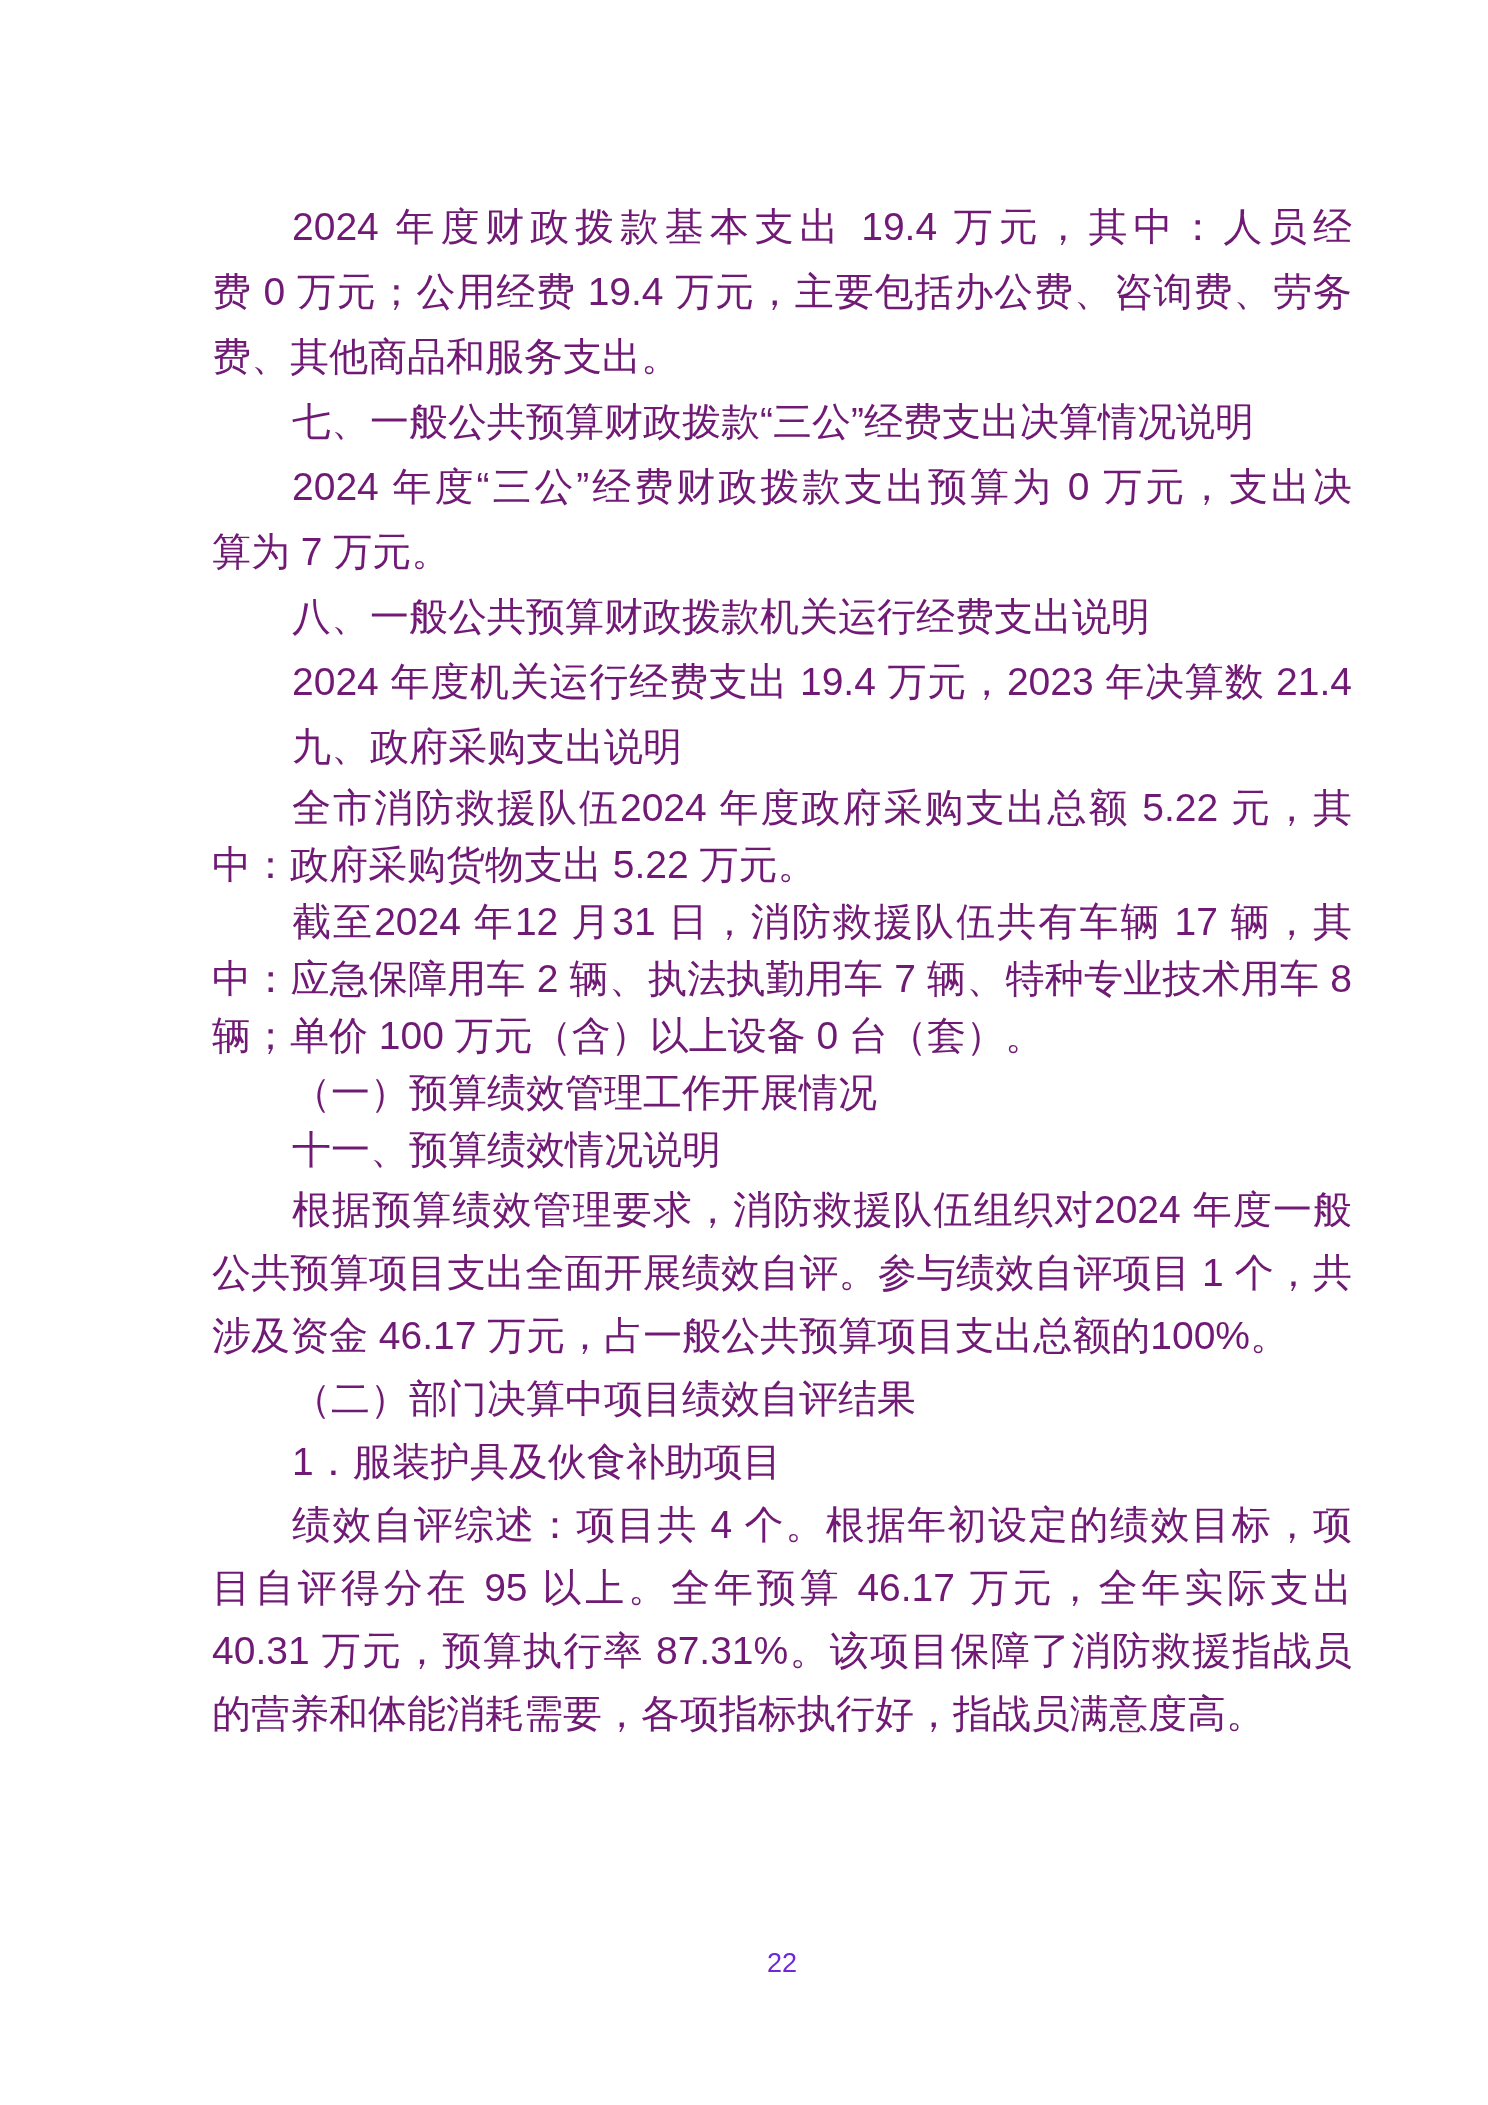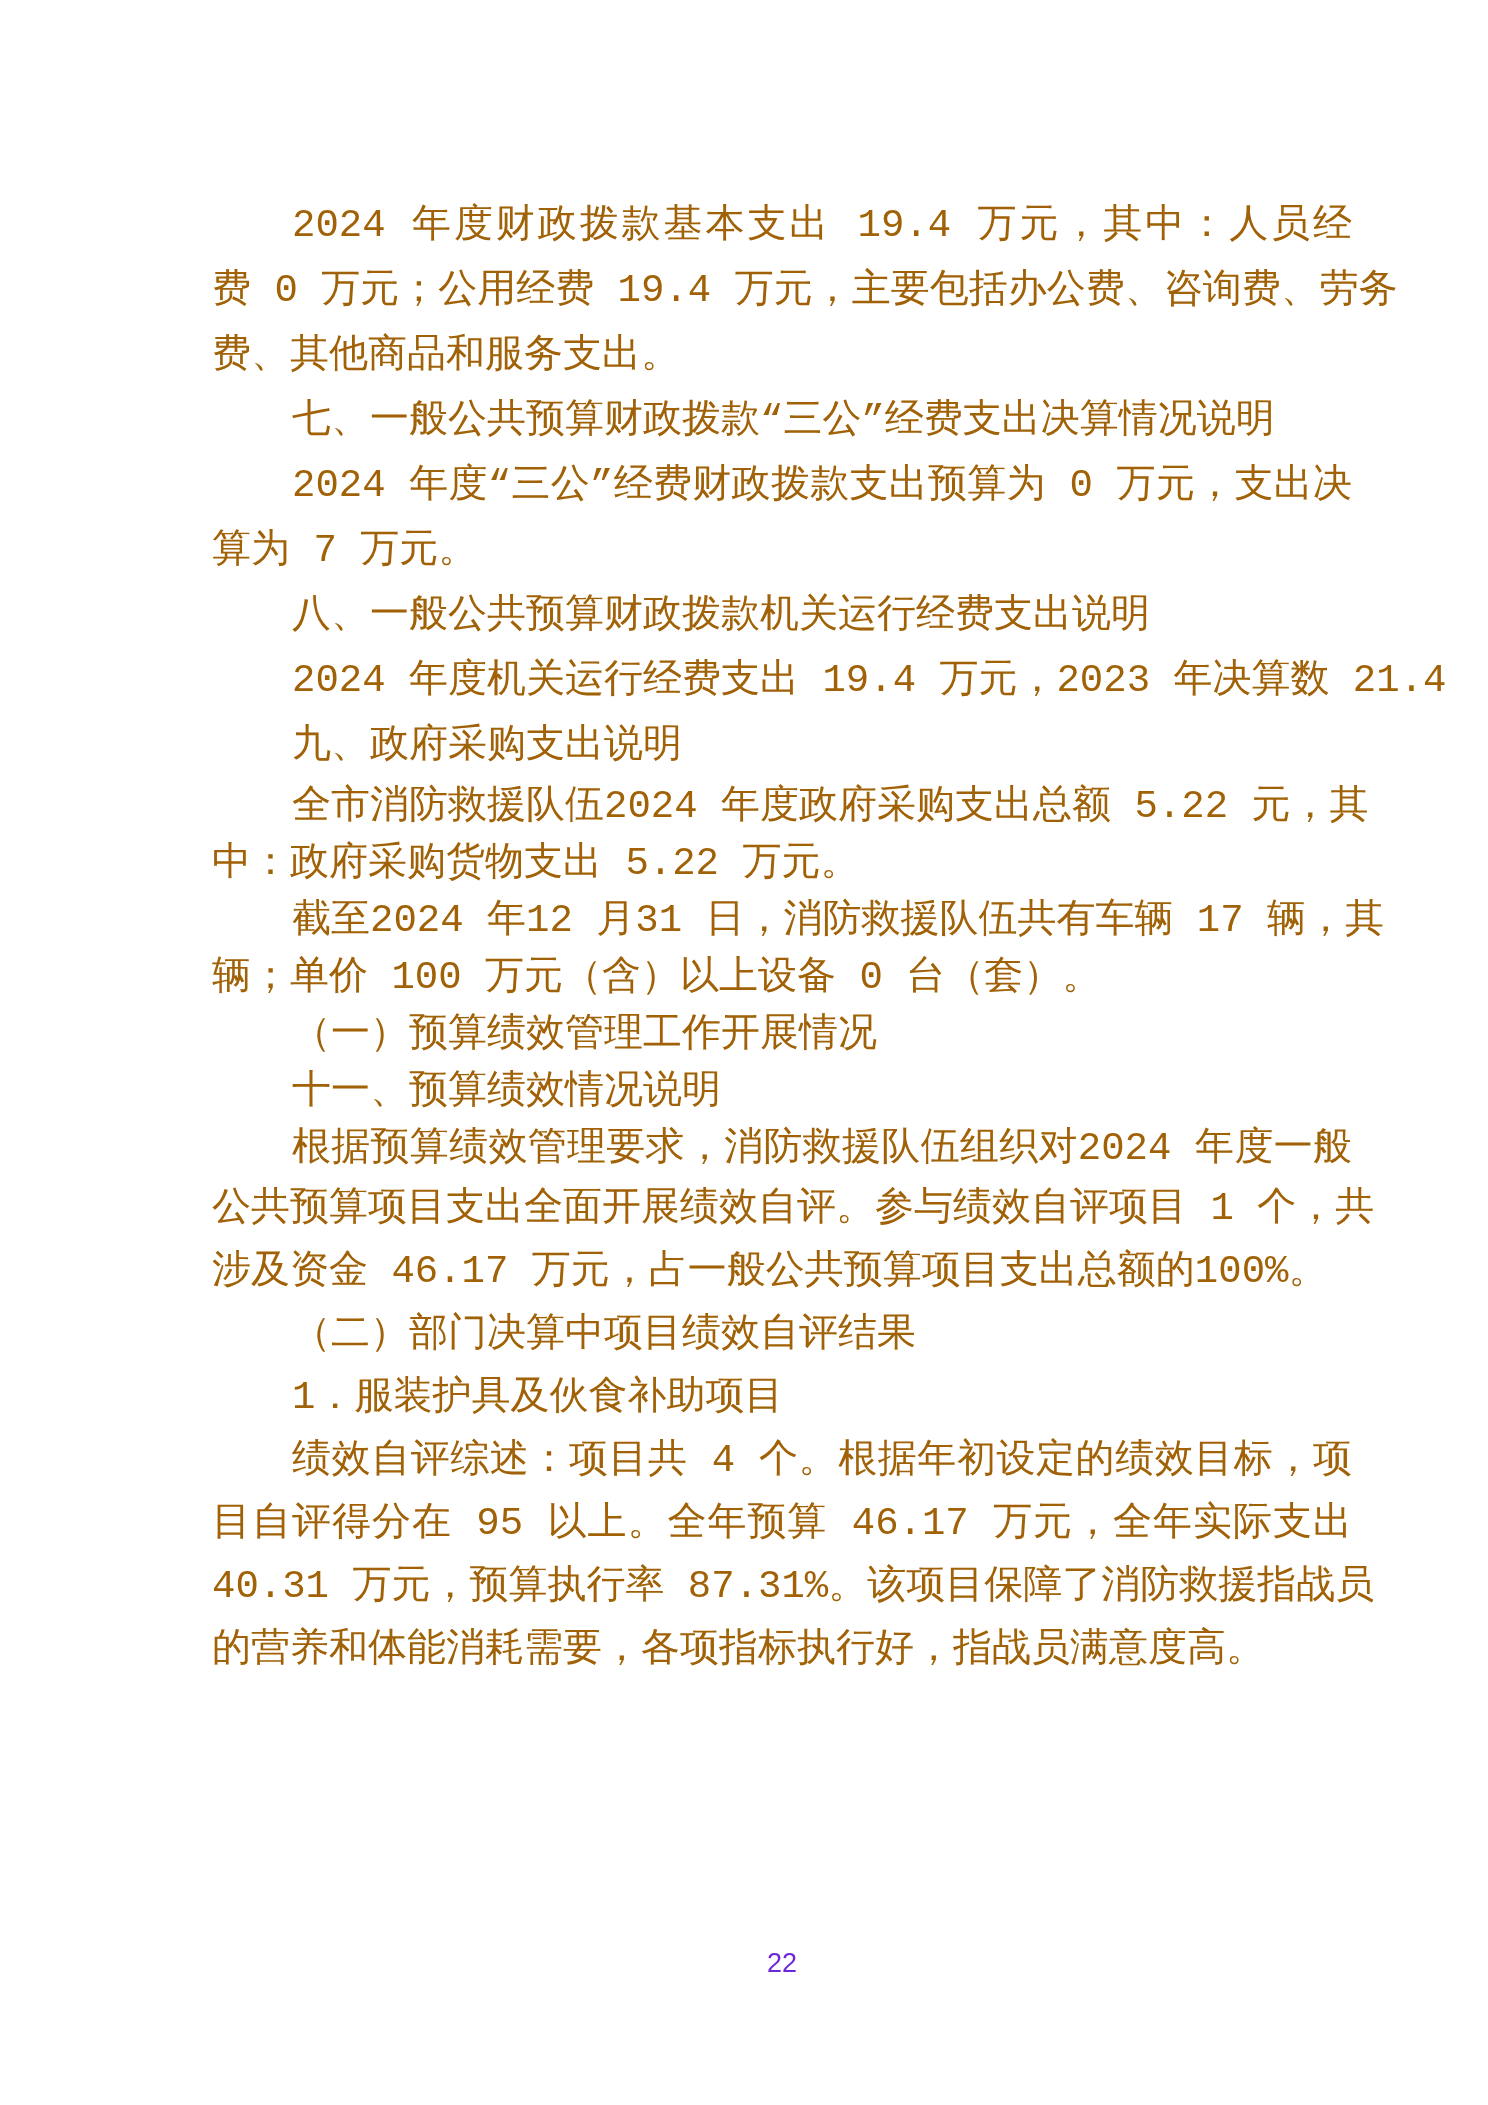--- a/index.html
+++ b/index.html
@@ -15,23 +15,23 @@
     margin: 0 auto;
     overflow: hidden;
   }
   .text-block {
     position: absolute;
     left: 212px;
     top: 194px;
     width: 1140px;
   }
   .line {
-    font-family: Liberation Mono, monospace;
+    font-family: Liberation Sans, sans-serif;
     font-size: 39px;
-    color: #a16207;
+    color: #701a75;
     line-height: 65px;
     white-space: nowrap;
     text-align: left;
   }
   
   .text-block .line:nth-child(-n+9)                  { line-height: 65px; }
   .text-block .line:nth-child(n+10):nth-child(-n+16) { line-height: 57px; }
   .text-block .line:nth-child(n+17)                  { line-height: 63px; }
 
   
@@ -66,20 +66,21 @@
       <div class="line k-contlast">费、其他商品和服务支出。</div>
       <div class="line k-heading">七、一般公共预算财政拨款“三公”经费支出决算情况说明</div>
       <div class="line k-first just">2024 年度“三公”经费财政拨款支出预算为 0 万元，支出决</div>
       <div class="line k-contlast">算为 7 万元。</div>
       <div class="line k-heading">八、一般公共预算财政拨款机关运行经费支出说明</div>
       <div class="line k-first just">2024 年度机关运行经费支出 19.4 万元，2023 年决算数 21.4</div>
       <div class="line k-heading">九、政府采购支出说明</div>
       <div class="line k-first just">全市消防救援队伍2024 年度政府采购支出总额 5.22 元，其</div>
       <div class="line k-contlast">中：政府采购货物支出 5.22 万元。</div>
       <div class="line k-first just">截至2024 年12 月31 日，消防救援队伍共有车辆 17 辆，其</div>
+      <div class="line k-cont just">中：应急保障用车 2 辆、执法执勤用车 7 辆、特种专业技术用车 8</div>
       <div class="line k-contlast">辆；单价 100 万元（含）以上设备 0 台（套）。</div>
       <div class="line k-heading">（一）预算绩效管理工作开展情况</div>
       <div class="line k-heading">十一、预算绩效情况说明</div>
       <div class="line k-first just">根据预算绩效管理要求，消防救援队伍组织对2024 年度一般</div>
       <div class="line k-cont just">公共预算项目支出全面开展绩效自评。参与绩效自评项目 1 个，共</div>
       <div class="line k-contlast">涉及资金 46.17 万元，占一般公共预算项目支出总额的100%。</div>
       <div class="line k-heading">（二）部门决算中项目绩效自评结果</div>
       <div class="line k-heading">1．服装护具及伙食补助项目</div>
       <div class="line k-first just">绩效自评综述：项目共 4 个。根据年初设定的绩效目标，项</div>
       <div class="line k-cont just">目自评得分在 95 以上。全年预算 46.17 万元，全年实际支出</div>

